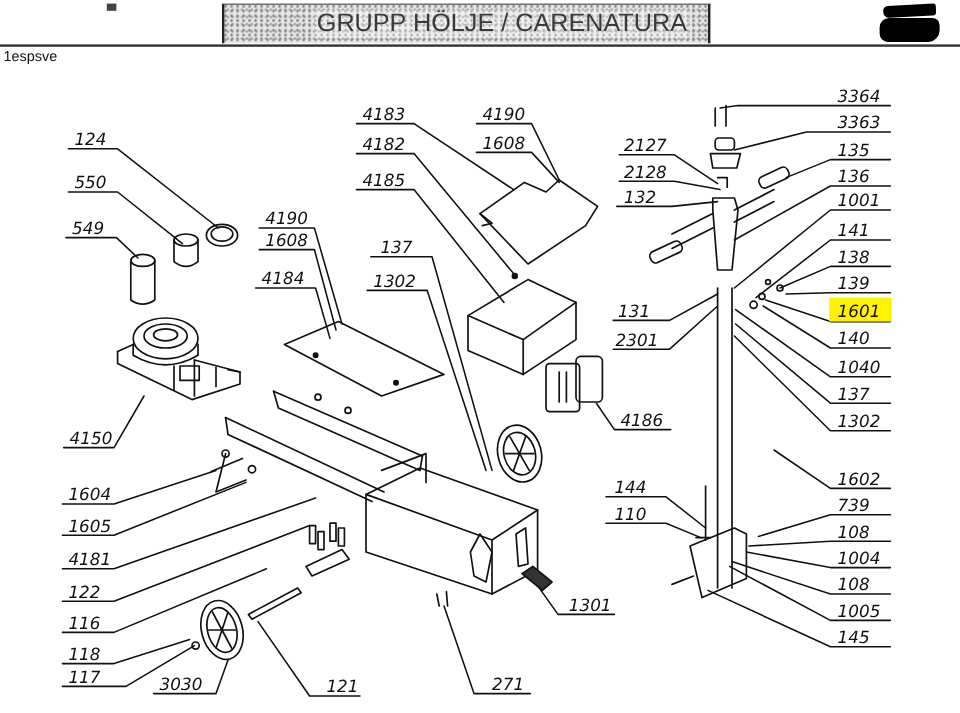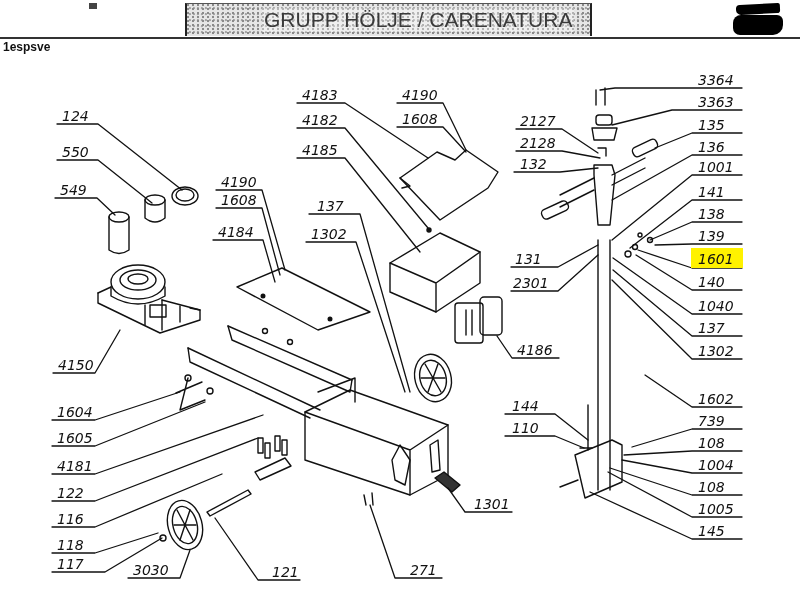--- a/index.html
+++ b/index.html
@@ -10,21 +10,21 @@
                 border-left: 2px solid #222; border-right: 2px solid #222; border-top: 1px solid #555;
                 background:
                   radial-gradient(circle at 20% 30%, #8a8a8a 0 0.9px, transparent 1.4px) 0 0/5px 4px,
                   radial-gradient(circle at 70% 70%, #a5a5a5 0 0.9px, transparent 1.4px) 0 0/4px 6px,
                   #e6e6e6; }
   .title-full .title-label { position: absolute; left: 75px; top: 4px; font-size: 21px; color: #3a3a3a;
                 background: rgba(255,255,255,0.35); padding: 0 2px; white-space: nowrap; }
   .scan-dot { position: absolute; left: 89px; top: 3px; width: 8px; height: 6px; background: #444; }
   .redact-1 { position: absolute; left: 736px; top: 4px; width: 44px; height: 10px; background: #000; border-radius: 4px 2px 3px 5px; transform: rotate(-3deg); }
   .redact-2 { position: absolute; left: 733px; top: 15px; width: 50px; height: 20px; background: #000; border-radius: 8px 6px 10px 7px; }
-  .doc-code { position: absolute; left: 3px; top: 40px; font-size: 12px; font-weight: bold; color: #111; }
+  .doc-code { position: absolute; left: 3px; top: 40px; font-size: 12px; font-weight: normal; color: #111; }
   svg#diagram { position: absolute; left: 0; top: 0; }
   .lbl { font-family: "DejaVu Sans", sans-serif; font-style: italic; font-size: 14px; fill: #111; }
   .hl { fill: #fff200; }
 </style>
 </head>
 <body>
 
 <div class="scan-dot"></div>
 <div class="title-full">
   <span class="title-label">GRUPP HÖLJE / CARENATURA</span>

